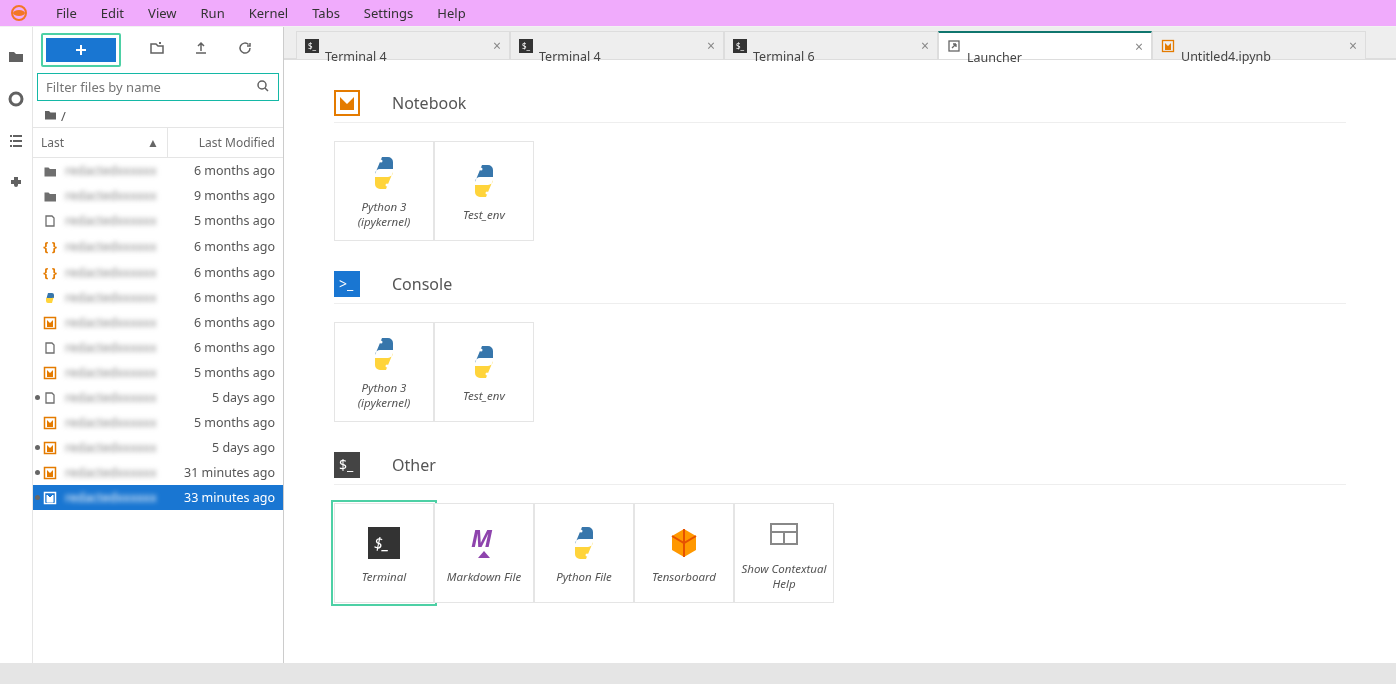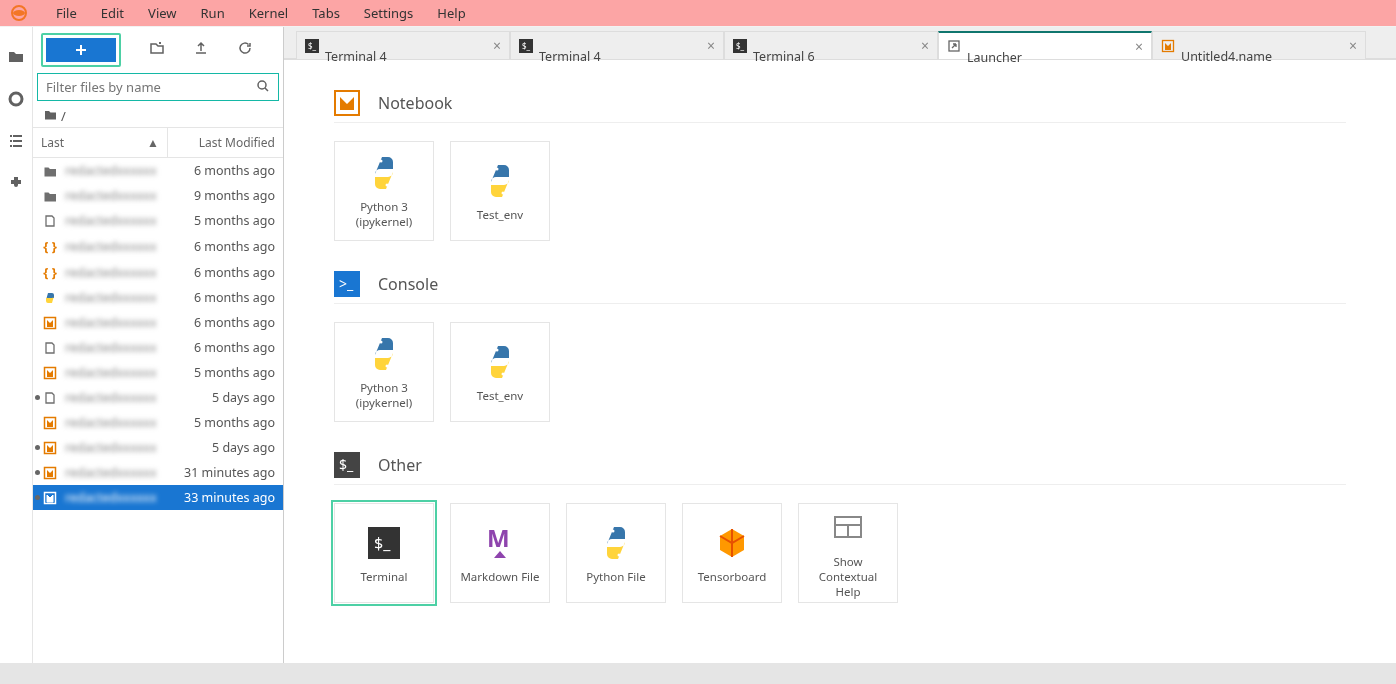--- a/index.html
+++ b/index.html
@@ -1,17 +1,17 @@
 <!DOCTYPE html>
 <html><head>
 <meta charset="utf-8">
 <style>
   * { box-sizing: border-box; margin:0; padding:0; font-family: system-ui, -apple-system, "Segoe UI", Roboto, Helvetica, Arial, sans-serif; }
   html,body { width:1396px; height:684px; overflow:hidden; background:#e5e5e5; }
-  .app { display:flex; flex-direction:column; width:1396px; height:537px; background:#fca5a5;}
+  .app { display:flex; flex-direction:column; width:1396px; height:537px; background:#f0abfc;}
   
   .menubar { height:28px; display:flex; align-items:center; padding:0 10px; border-bottom:1px solid #f2f2f2; font-size:13px; color:#333; }
   .menubar .logo { width:18px; height:18px; margin-right:16px; display:flex; align-items:center; justify-content:center;}
   .menubar .menu-item { padding:4px 12px; cursor:pointer; }
   
   .body { flex:1; display:flex; }
   
   .rail { width:33px; background:#fff; border-right:1px solid #e5e5e5; display:flex; flex-direction:column; align-items:center; padding-top:20px; gap:22px; color:#616161;}
   .rail .rail-item { width:20px; height:20px; display:flex; align-items:center; justify-content:center; cursor:pointer;}
   
@@ -46,24 +46,24 @@
   .main { flex:1; display:flex; flex-direction:column; background:#f0f0f0;}
   .tabs { display:flex; background:#eee; border-bottom:1px solid #ddd; height:32px; padding-left:12px; gap:0;}
   .tab { width:214px; height:28px; margin-top:4px; background:#eee; border:1px solid #ddd; border-bottom:none; display:flex; align-items:center; padding:0 8px; font-size:12.5px; color:#444; position:relative; cursor:pointer;}
   .tab .tab-icon { margin-right:6px; display:flex; align-items:center; }
   .tab .tab-label { flex:1; white-space:nowrap; overflow:hidden; text-overflow:ellipsis;margin-top:22px;}
   .tab .tab-close { color:#888; font-size:14px; margin-left:6px;}
   .tab.active { background:#fff; border-top:2px solid #0f766e; }
   
   .launcher { flex:1; background:#fff; overflow:auto; padding:30px 50px; border-top:1px solid #ddd;}
   .section { margin-bottom:30px; }
-  .section-header { display:flex; align-items:center; gap:18px; border-bottom:1px solid #eee; padding-bottom:6px; margin-bottom:18px;}
+  .section-header { display:flex; align-items:center; gap:32px; border-bottom:1px solid #eee; padding-bottom:6px; margin-bottom:18px;}
   .section-header .sicon { width:26px; height:26px; display:flex; align-items:center; justify-content:center;}
   .section-header .stitle { font-size:16px; color:#555;}
-  .cards { display:flex; gap:16px; flex-wrap:wrap;}
+  .cards { display:flex; flex-wrap:wrap;font-style:italic;}
   .card { width:100px; height:100px; border:1px solid #e5e5e5; display:flex; flex-direction:column; align-items:center; justify-content:center; font-size:11.5px; color:#555; text-align:center; gap:6px; padding:6px; cursor:pointer; background:#fff;}
   .card .cicon { width:40px; height:40px; display:flex; align-items:center; justify-content:center;}
   .card.highlight { outline:2px solid #4dd0a5; outline-offset:1px;}
 </style>
 </head>
 <body>
 
 <div class="app">
   <div class="menubar">
     <span class="logo">
@@ -328,21 +328,21 @@
             <span class="tab-label">Launcher</span>
             <span class="tab-close">×</span>
           </div>
           <div class="tab">
             <span class="tab-icon">
               <svg width="14" height="14">
                 <rect x="1.5" y="1.5" width="11" height="11" fill="none" stroke="#e47b00" stroke-width="1.3"></rect>
                 <path d="M4 4l3 3 3-3v7H4z" fill="#e47b00"></path>
               </svg>
             </span>
-            <span class="tab-label">Untitled4.name</span>
+            <span class="tab-label">Untitled4.ipynb</span>
             <span class="tab-close">×</span>
           </div>
         </div>
       <div class="launcher" id="launcher">
           <div class="section">
             <div class="section-header">
               <span class="sicon">
                 <svg width="26" height="26">
                   <rect x="1" y="1" width="24" height="24" fill="none" stroke="#e47b00" stroke-width="2"></rect>
                   <path d="M6 7l7 7 7-7v13H6z" fill="#e47b00"></path>

